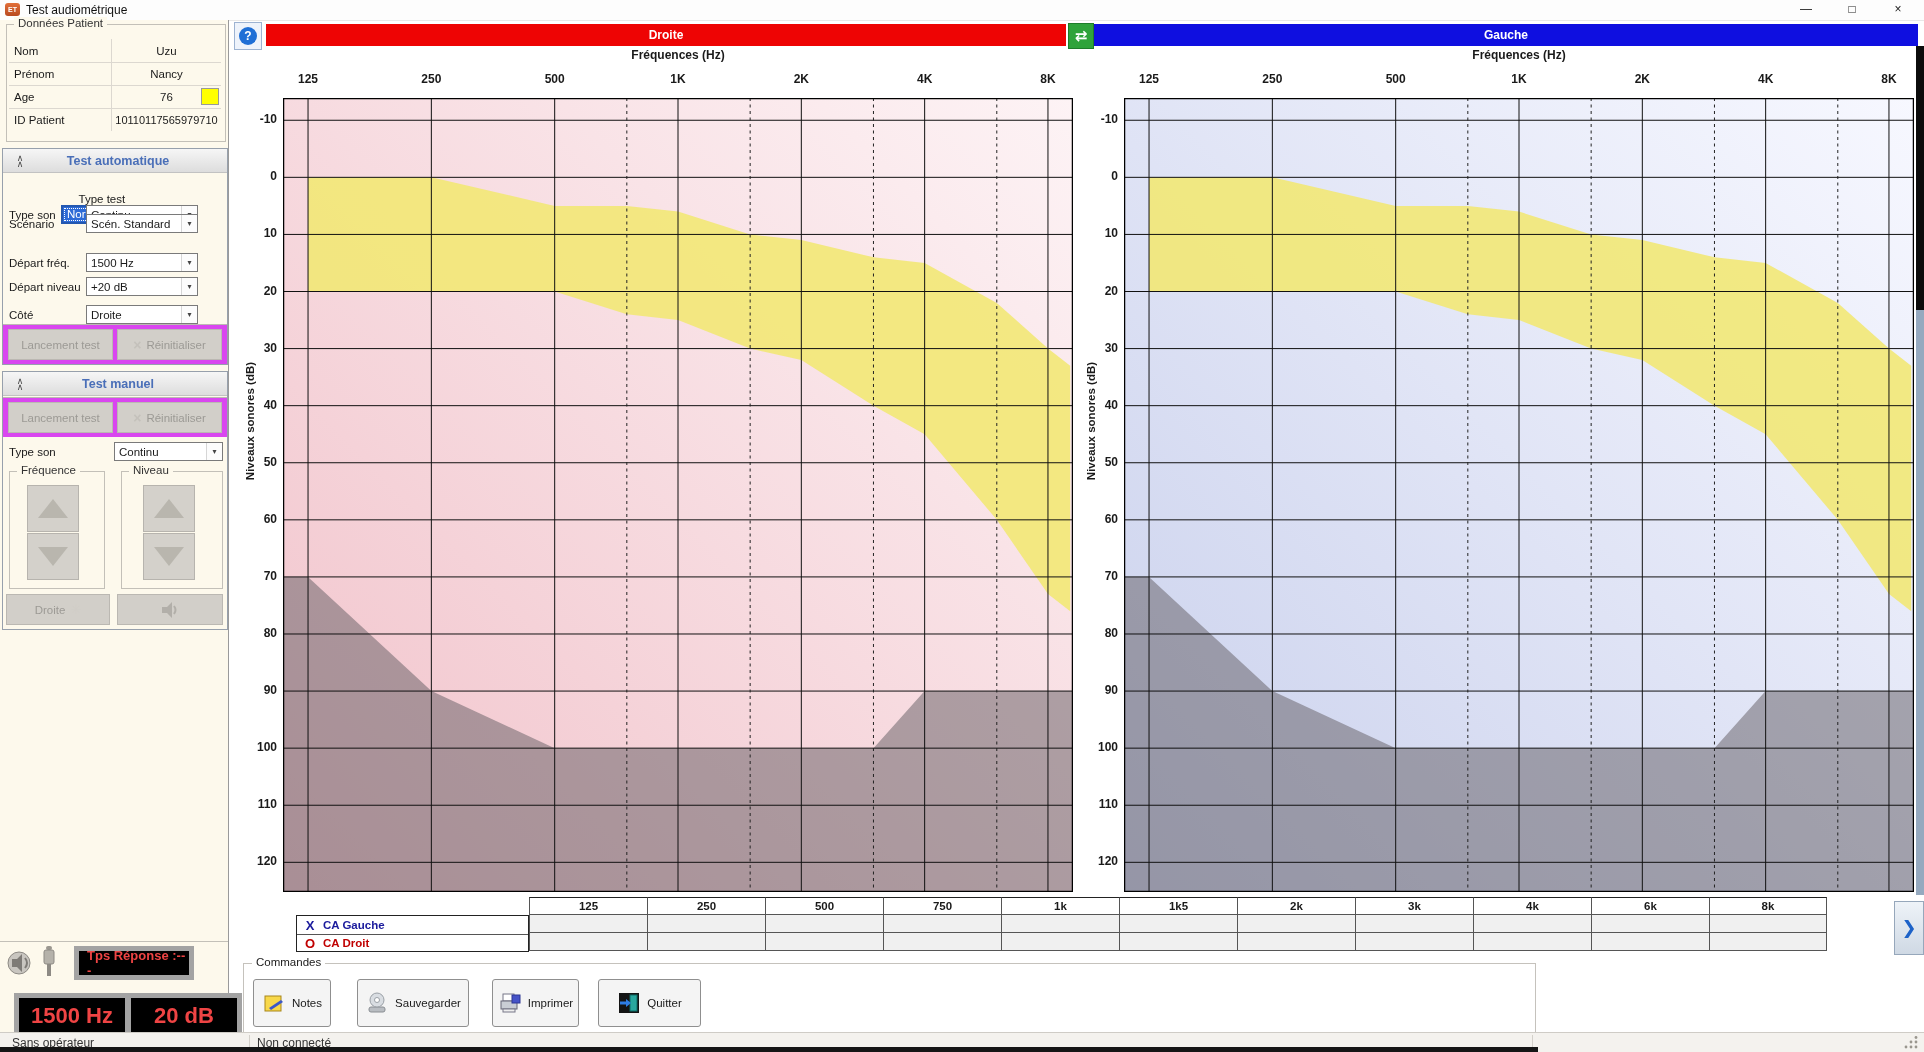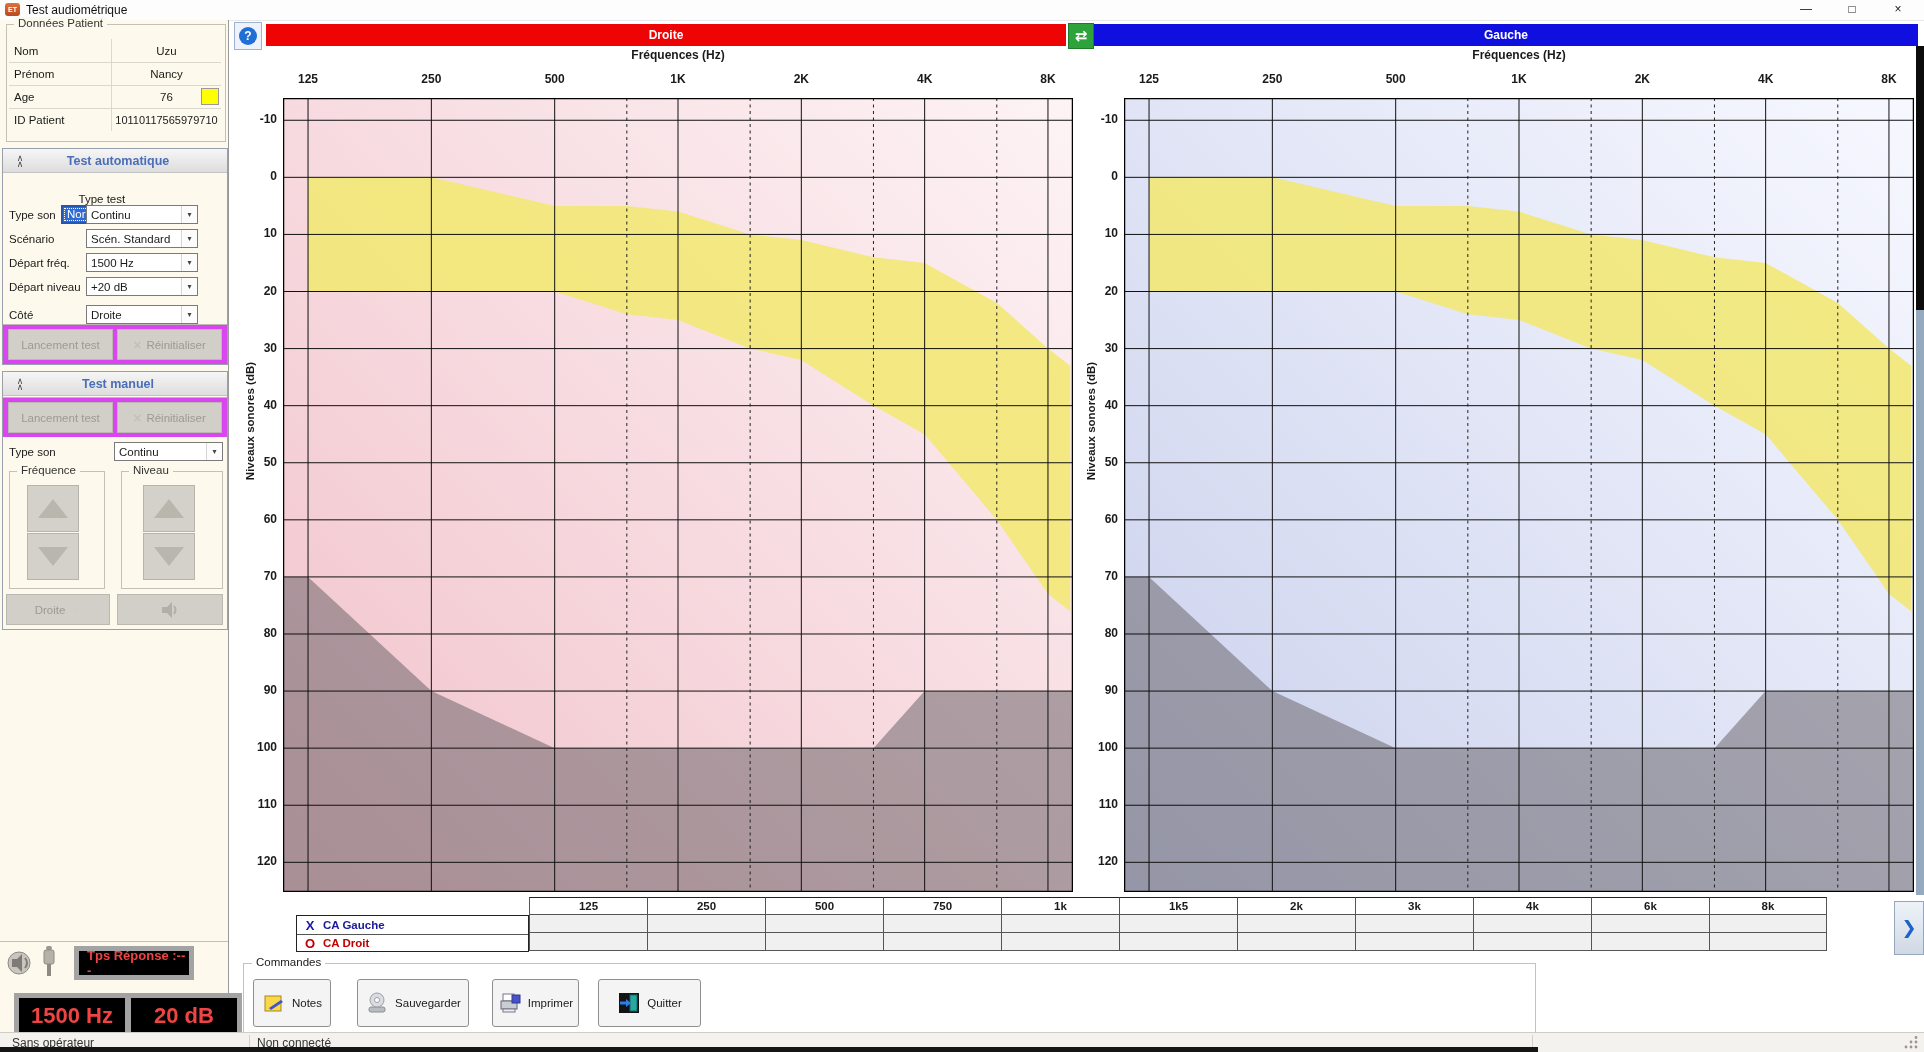--- a/index.html
+++ b/index.html
@@ -135,21 +135,21 @@
               <div class="combo-arrow">▾</div>
             </div>
           </div>
           <div class="frow" style="top: 54px;">
             <div class="flabel">Type son</div>
             <div class="combo">
               <div class="combo-text">Continu</div>
               <div class="combo-arrow">▾</div>
             </div>
           </div>
-          <div class="frow" style="top: 78px;">
+          <div class="frow" style="top: 63px;">
             <div class="flabel">Scénario</div>
             <div class="combo">
               <div class="combo-text">Scén. Standard</div>
               <div class="combo-arrow">▾</div>
             </div>
           </div>
           <div class="frow" style="top: 102px;">
             <div class="flabel">Départ fréq.</div>
             <div class="combo">
               <div class="combo-text">1500 Hz</div>

